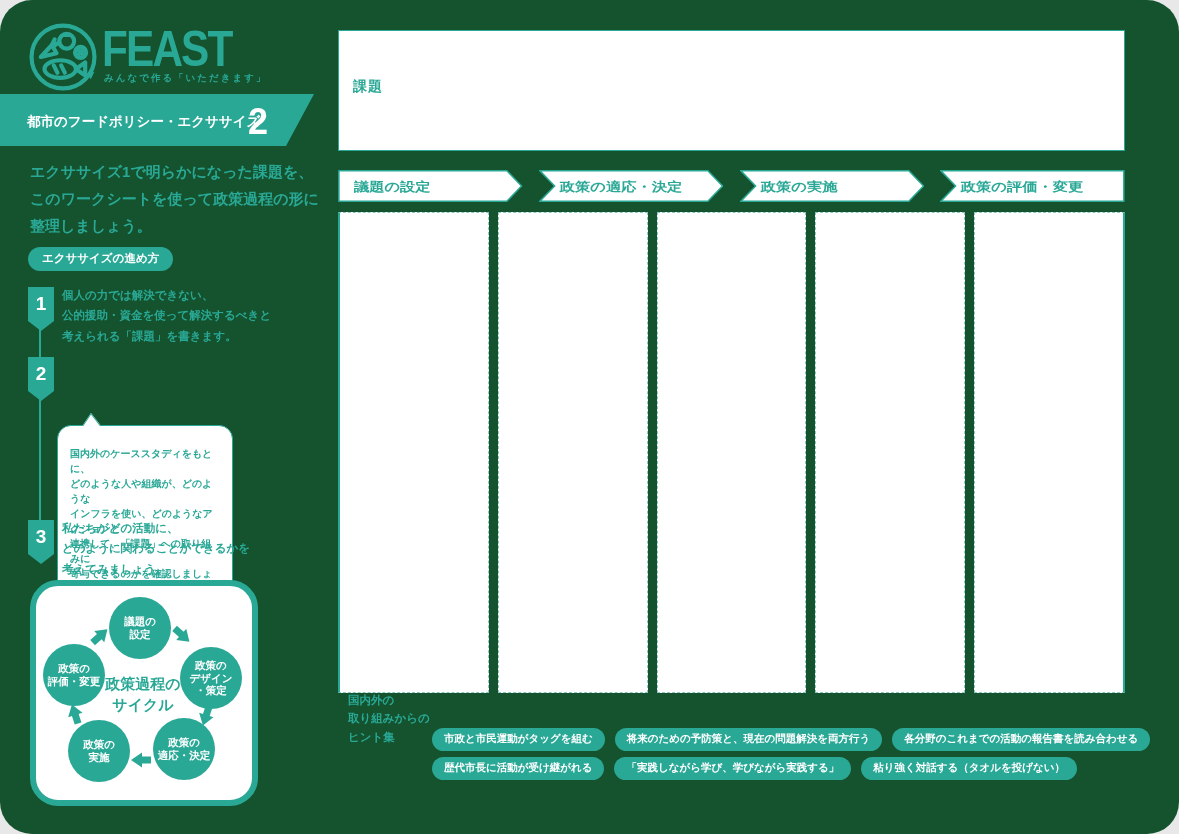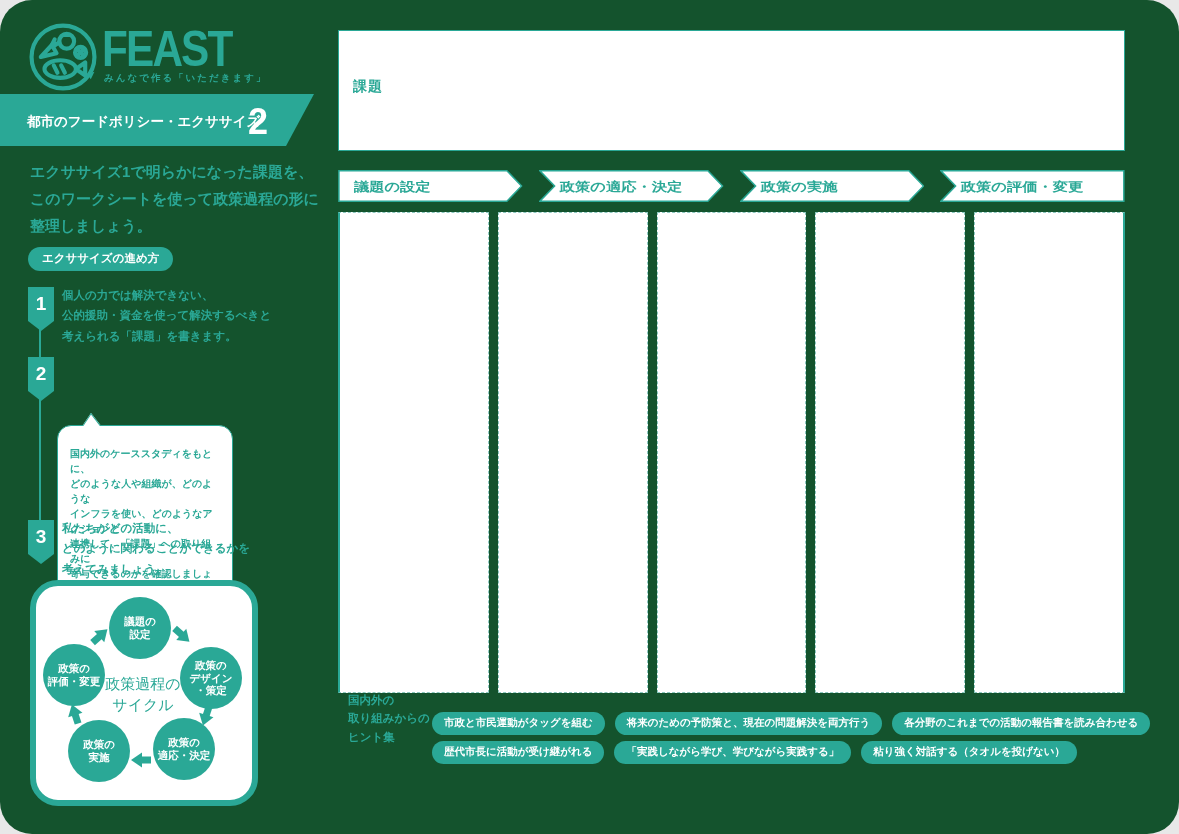--- a/index.html
+++ b/index.html
@@ -28,21 +28,21 @@
   .step-text { position:absolute; left:62px; width:258px; font-size:11.5px; font-weight:bold; line-height:1.78; white-space:pre-line; }
   .m1 { left:28px; top:287px; } .t1 { top:285px; }
   .m2 { left:28px; top:357px; } .t2 { top:355px; }
   .m3 { left:28px; top:520px; } .t3 { top:518px; }
 
   .bubble { position:absolute; left:57px; top:425px; width:176px; border:1.5px solid #2AA896; border-radius:14px; background:#fff; padding:20px 12px; font-size:10px; font-weight:bold; line-height:1.5; white-space:pre-line; }
   .bubble::before { content:""; position:absolute; top:-8px; left:26px; width:14px; height:13px; background:#fff;
       border-top:1.5px solid #2AA896; border-left:1.5px solid #2AA896; transform:rotate(52deg) skewX(18deg); }
 
   .cycle-box { position:absolute; left:30px; top:580px; width:228px; height:226px; border:6px solid #2AA896; border-radius:28px; background:#fff; }
-  .cycle-title { position:absolute; left:44px; top:88px; width:126px; text-align:center; font-size:15px; font-weight:normal; line-height:1.38; white-space:pre-line; color:#2AA896; }
+  .cycle-title { position:absolute; left:44px; top:88px; width:126px; text-align:center; font-size:15px; font-weight:bold; line-height:1.38; white-space:pre-line; color:#2AA896; }
   .cycle-node { position:absolute; width:62px; height:62px; border-radius:50%; background:#2AA896; color:#fff; display:flex; align-items:center; justify-content:center; text-align:center; font-size:10.5px; font-weight:bold; line-height:1.2; white-space:pre-line; }
   .cn-top { left:73px; top:11px; }
   .cn-ru  { left:144px; top:61px; }
   .cn-rl  { left:117px; top:132px; }
   .cn-bl  { left:32px;  top:134px; }
   .cn-lu  { left:7px;   top:58px; }
   .cycle-arrows { position:absolute; left:0; top:0; pointer-events:none; }
 
   
   .challenge-box { position:absolute; left:338px; top:30px; width:787px; height:121px; border:1.5px solid #2AA896; background:#fff; }
@@ -53,21 +53,21 @@
   .chev svg { width:100%; height:32px; display:block; }
   .chev path { fill:#ffffff; stroke:#2AA896; stroke-width:1.5; vector-effect:non-scaling-stroke; }
   .chev text { fill:#2AA896; font-size:12.5px; font-weight:bold; font-family:"Liberation Sans","DejaVu Sans",sans-serif; }
 
   .columns-row { position:absolute; left:338px; top:212px; width:787px; height:481px; display:flex; gap:9px; }
   .ws-col { flex:1; border:1.6px dashed #8BC9C0; background:#fff; }
   .ws-col.first { border-left:2px solid #2AA896; }
   .ws-col.last  { border-right:2px solid #2AA896; }
 
   .hints-label { position:absolute; left:348px; top:691px; font-size:11.5px; font-weight:bold; line-height:1.6; white-space:pre-line; }
-  .hints-rows { position:absolute; left:432px; top:712px; width:740px; }
+  .hints-rows { position:absolute; left:432px; top:728px; width:740px; }
   .hint-row { display:flex; gap:10px; margin-bottom:6px; }
   .hint-pill { background:#2AA896; color:#fff; font-size:10.5px; font-weight:bold; padding:4px 12px 5px; border-radius:12px; white-space:nowrap; }
 </style>
 </head>
 <body>
 
 <div class="page">
 
   <svg class="logo-icon" width="74" height="74" viewBox="0 0 80 80">
     <g fill="none" stroke="#2AA896" stroke-width="4.5" stroke-linecap="round" stroke-linejoin="round">

